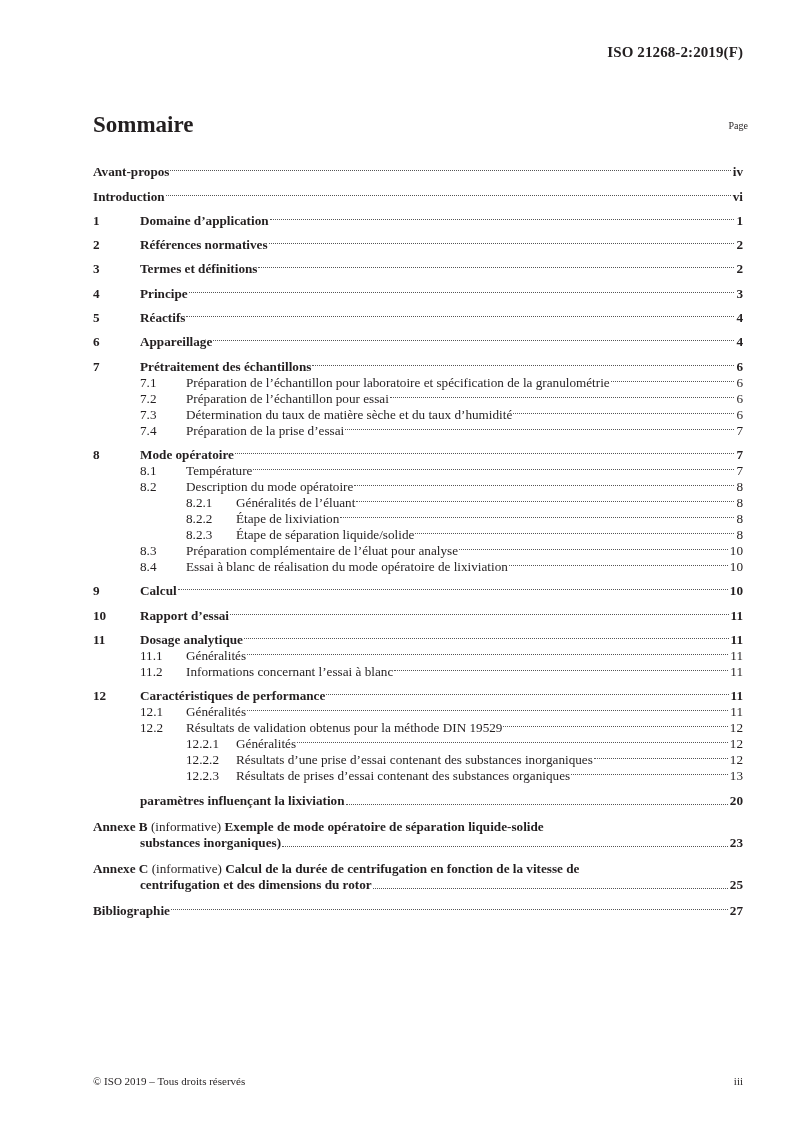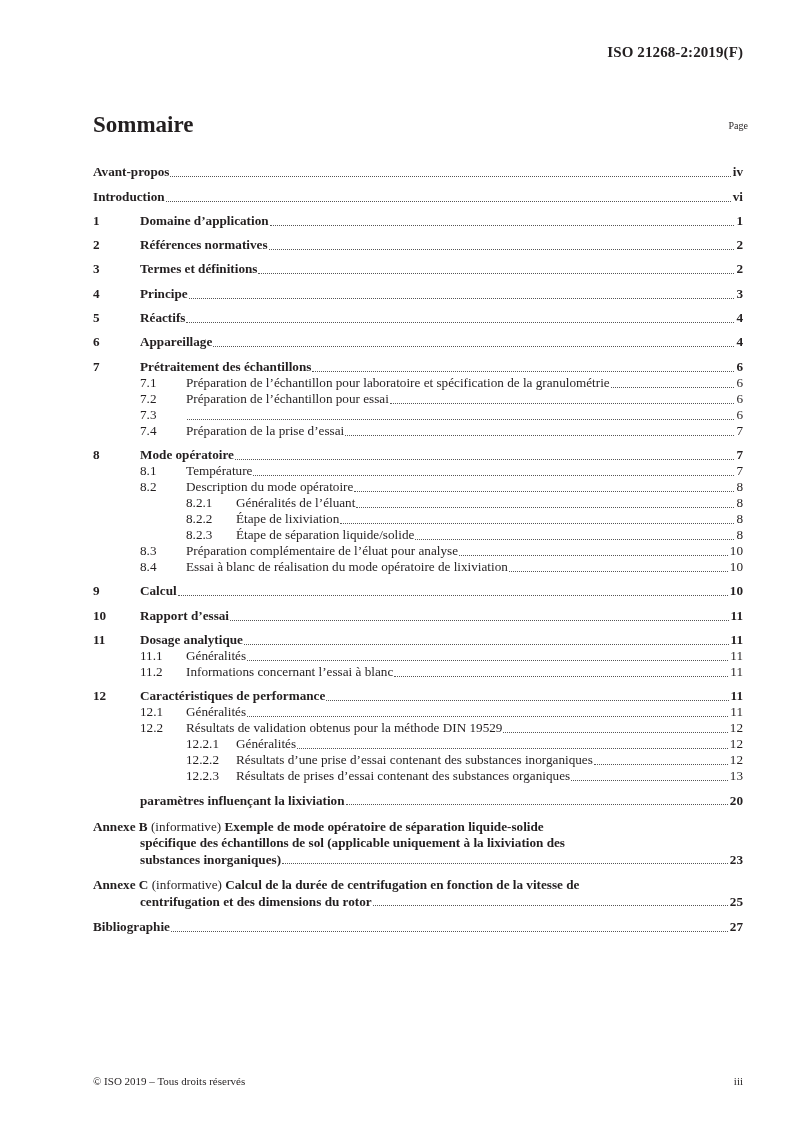--- a/index.html
+++ b/index.html
@@ -2,21 +2,21 @@
 <html><head>
 <meta charset="utf-8">
 <style>
   html, body { margin:0; padding:0; background:#ffffff; }
   body { width:793px; height:1122px; position:relative; overflow:hidden;
          font-family:"Liberation Serif", serif; color:#231f20; }
   .hdr { position:absolute; top:44px; right:50px; font-weight:bold; font-size:15px; letter-spacing:0.1px; }
   .title { position:absolute; top:112px; left:93px; font-weight:bold; font-size:23px; }
   .pagelbl { position:absolute; top:120px; right:45px; font-size:10px; }
   .toc { position:absolute; top:156px; left:93px; width:650px; }
-  .row { display:flex; align-items:flex-end; font-size:13.2px; line-height:16px; white-space:nowrap; }
+  .row { display:flex; align-items:center; font-size:13.2px; line-height:16px; white-space:nowrap; }
   .row.b { font-weight:bold; }
   .row.l1 { margin-top:8.3px; }
   .row.l2 { font-weight:normal; }
   .num { display:inline-block; flex:none; }
   .l1 .num { width:47px; }
   .l2 .num { width:46px; margin-left:47px; }
   .l3 .num { width:50px; margin-left:93px; }
   .lbl { flex:none; }
   .dots { flex:1 1 auto; border-bottom:1px dotted #555; margin:0 2px 3px 1px; min-width:8px; }
   .pg { flex:none; text-align:right; }
@@ -97,20 +97,21 @@
       <span class="pg">6</span>
     </div>
     <div class="row l2">
       <span class="num">7.2</span>
       <span class="lbl">Préparation de l’échantillon pour essai</span>
       <span class="dots"></span>
       <span class="pg">6</span>
     </div>
     <div class="row l2">
       <span class="num">7.3</span>
+      <span class="lbl">Détermination du taux de matière sèche et du taux d’humidité</span>
       <span class="dots"></span>
       <span class="pg">6</span>
     </div>
     <div class="row l2">
       <span class="num">7.4</span>
       <span class="lbl">Préparation de la prise d’essai</span>
       <span class="dots"></span>
       <span class="pg">7</span>
     </div>
     <div class="row l1 b">
@@ -229,21 +230,20 @@
     </div>
     <div class="ann">
       <div class="cont">
         <span class="lbl">paramètres influençant la lixiviation</span>
         <span class="dots"></span>
         <span class="pg">20</span>
       </div>
     </div>
     <div class="ann">
       <div class="first"><span class="k">Annexe B</span> <span class="inf">(informative)</span> <span class="t">Exemple de mode opératoire de séparation liquide-solide</span></div>
-      <div class="cont nd"><span class="lbl">spécifique des échantillons de sol (applicable uniquement à la lixiviation des</span></div>
       <div class="cont">
         <span class="lbl">substances inorganiques)</span>
         <span class="dots"></span>
         <span class="pg">23</span>
       </div>
     </div>
     <div class="ann">
       <div class="first"><span class="k">Annexe C</span> <span class="inf">(informative)</span> <span class="t">Calcul de la durée de centrifugation en fonction de la vitesse de</span></div>
       <div class="cont">
         <span class="lbl">centrifugation et des dimensions du rotor</span>

